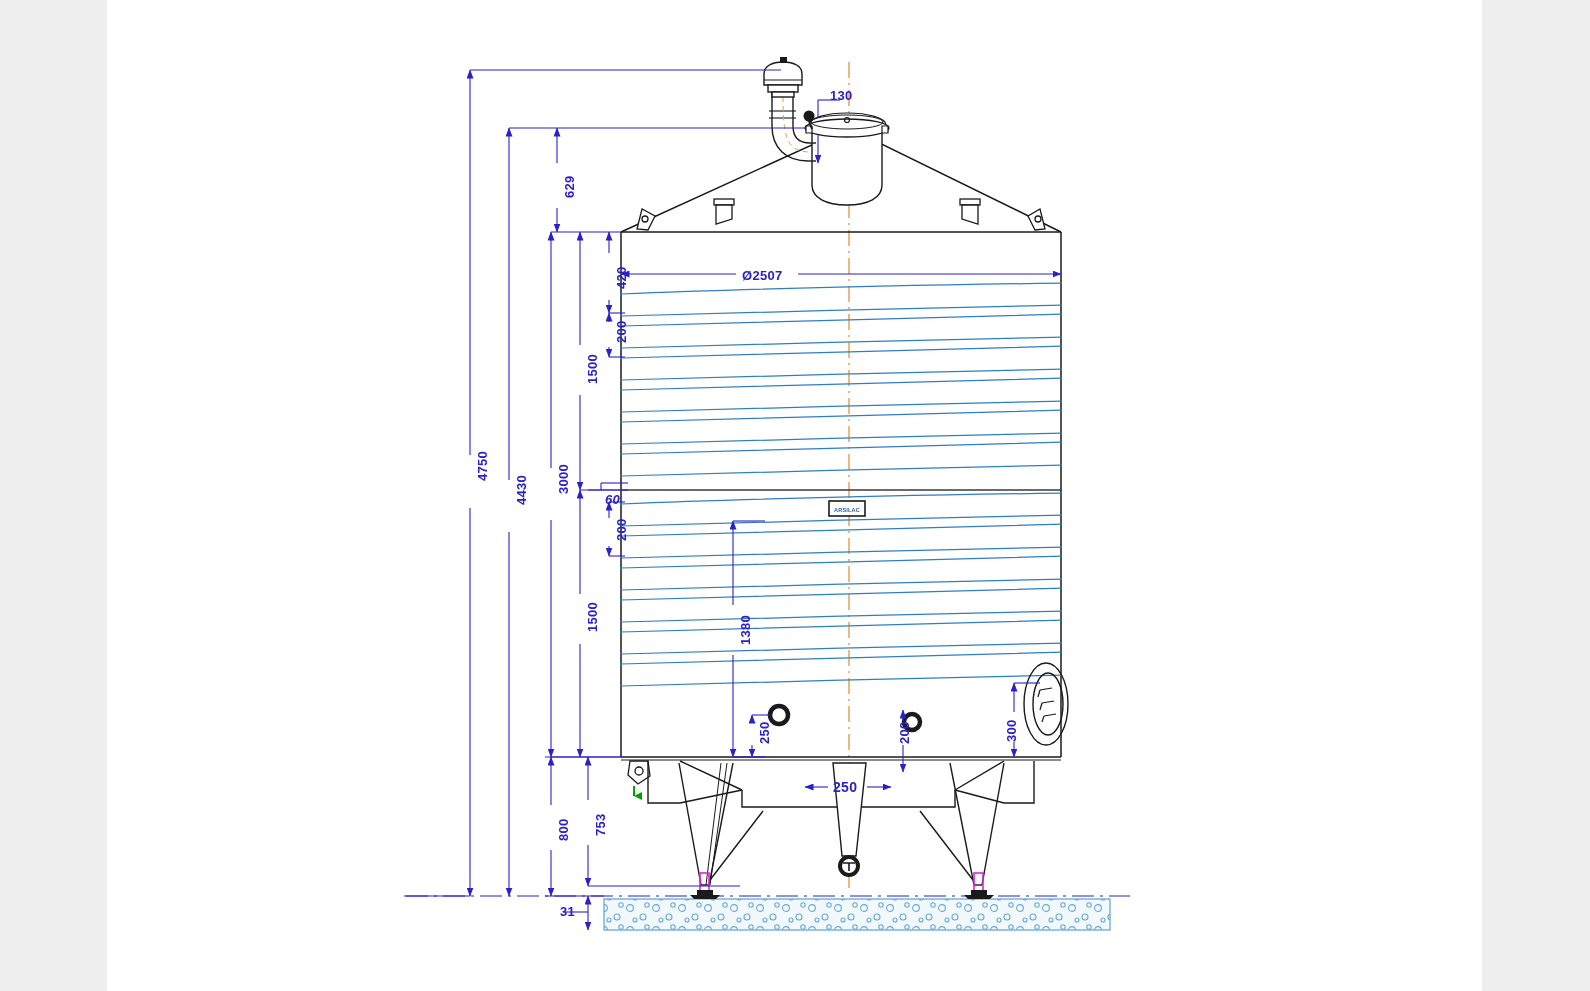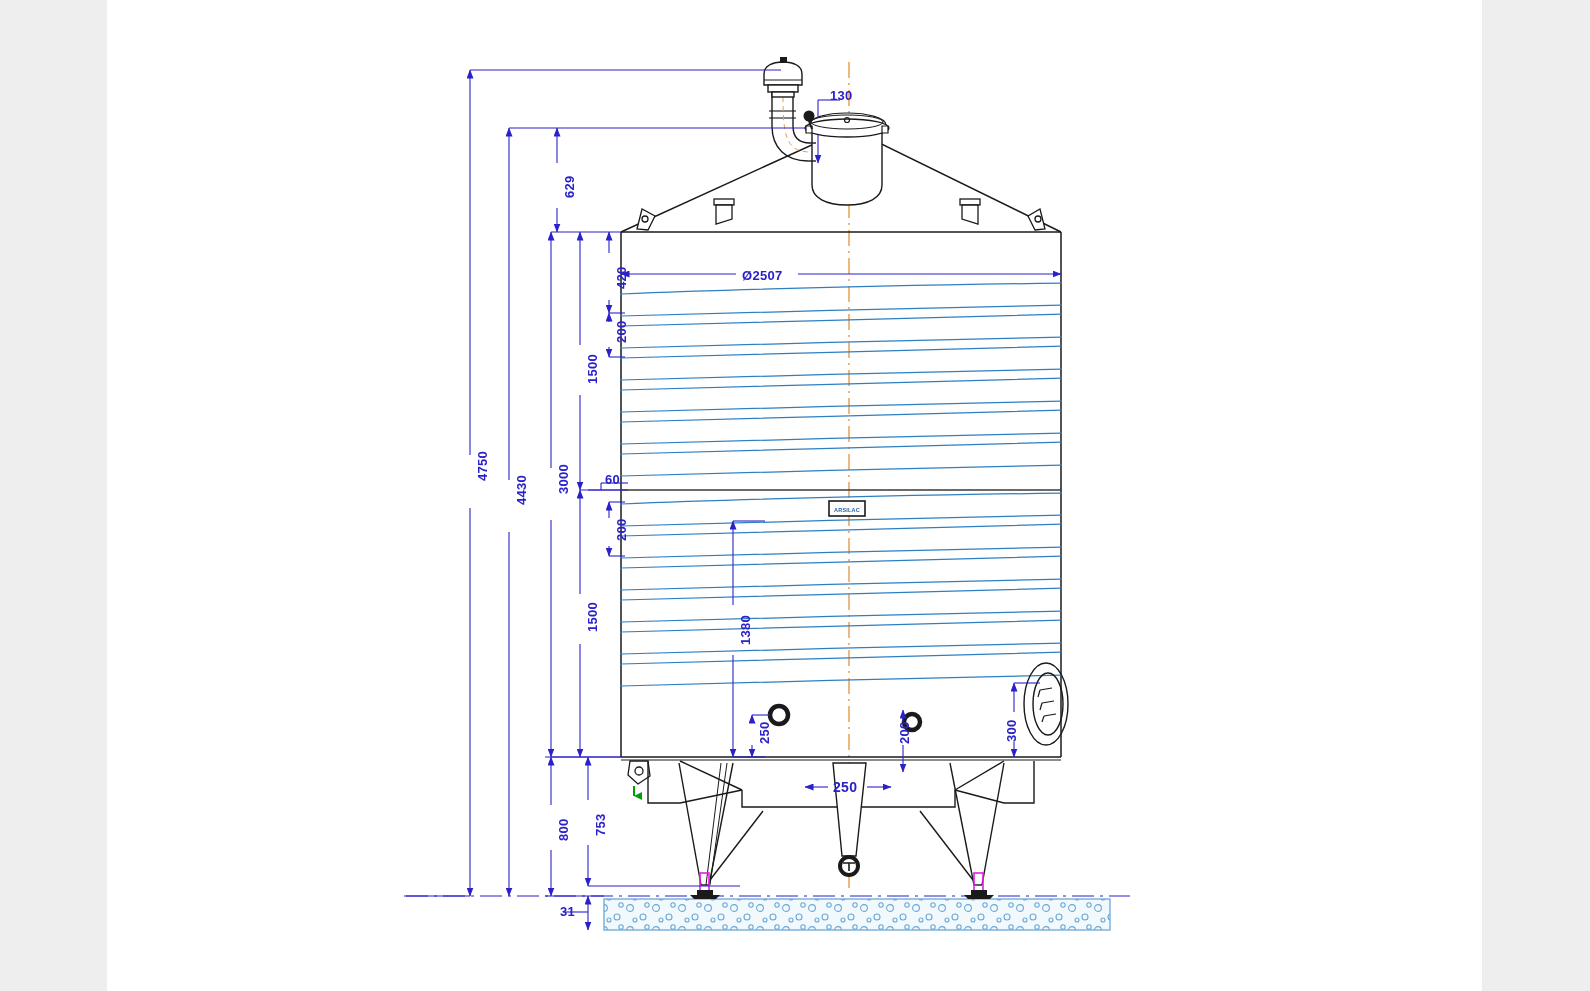--- a/index.html
+++ b/index.html
@@ -375,21 +375,21 @@
   <div class="dimtxt vert" style="left:557px;top:494px;">3000</div>
 
   <div class="dimtxt vert" style="left:563px;top:198px;">629</div>
 
   <div class="dimtxt vert" style="left:615px;top:289px;">420</div>
 
   <div class="dimtxt vert" style="left:615px;top:343px;">200</div>
 
   <div class="dimtxt vert" style="left:586px;top:384px;">1500</div>
 
-  <div class="dimtxt" style="left:605px;top:473px;">60</div>
+  <div class="dimtxt" style="left:605px;top:493px;font-style:italic;">60</div>
 
   <div class="dimtxt vert" style="left:615px;top:541px;">200</div>
 
   <div class="dimtxt vert" style="left:586px;top:632px;">1500</div>
 
   <div class="dimtxt vert" style="left:739px;top:645px;">1380</div>
 
   <div class="dimtxt" style="left:742px;top:269px;">Ø2507</div>
 
   <div class="dimtxt" style="left:830px;top:76px;margin-top:13px;">130</div>

